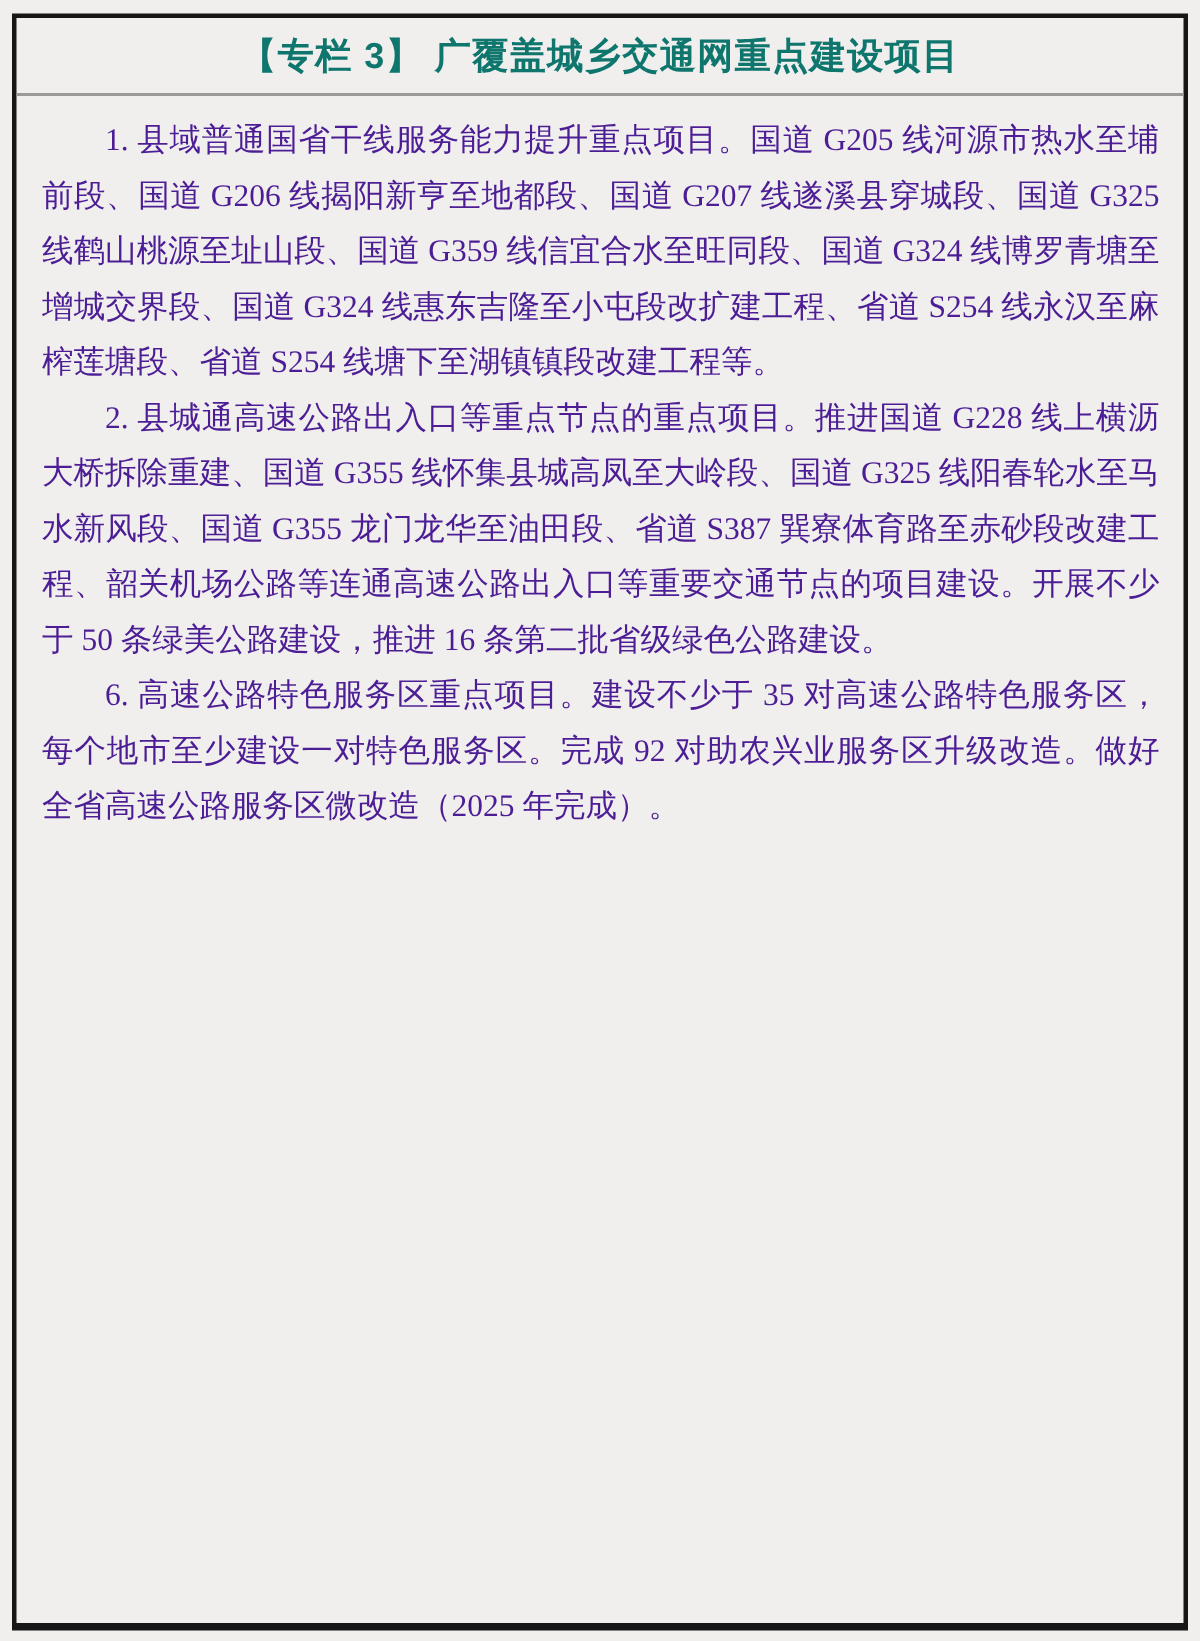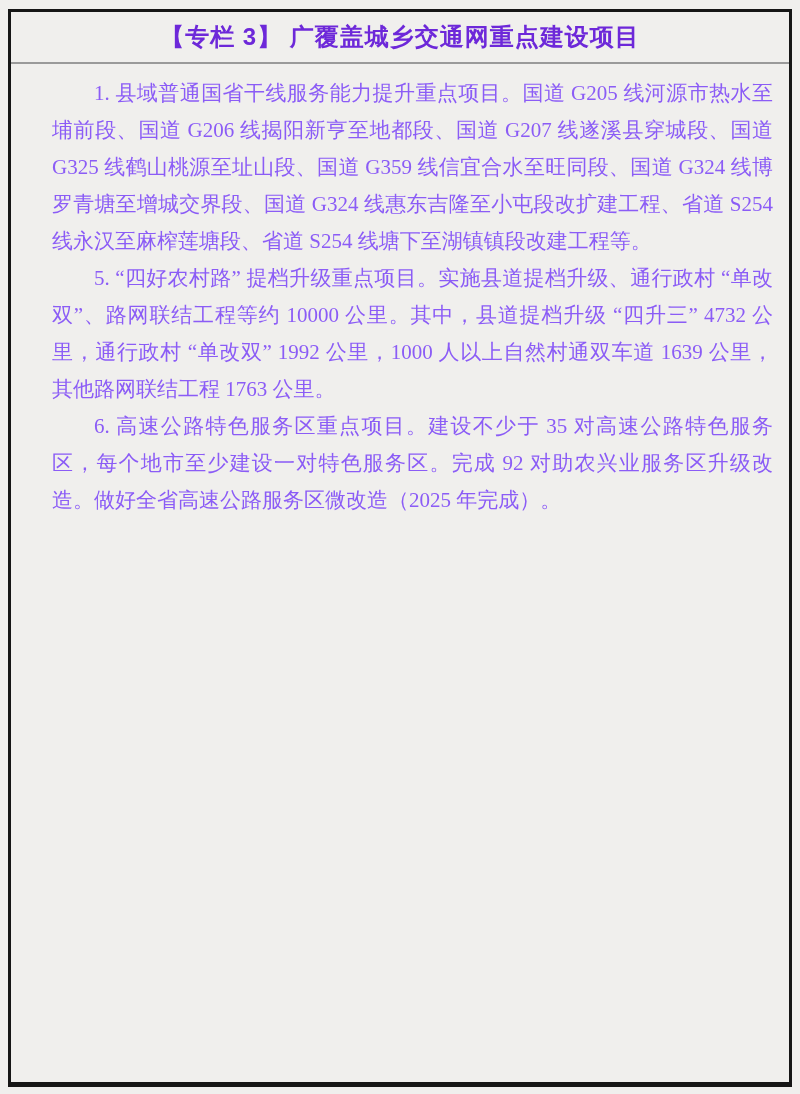--- a/index.html
+++ b/index.html
@@ -36,45 +36,44 @@
     display: flex;
     align-items: center;
     justify-content: center;
     border-bottom: 2px solid #9a9a9a;
   }
   .panel-title {
     margin: 0;
     font-family: "Liberation Sans", "DejaVu Sans", sans-serif;
     font-size: 24px;
     font-weight: 700;
-    color: #6d28d9;
+    color: #0f766e;
     letter-spacing: 1px;
     white-space: nowrap;
   }
   .panel-body {
     box-sizing: border-box;
     padding: 11px 16px 0 17px;
     font-size: 21px;
     line-height: 37px;
-    color: #8b5cf6;
+    color: #4c1d95;
     text-align: justify;
-    margin-left: 24px;
   }
   .para {
     margin: 0;
     text-indent: 2em;
   }
 </style>
 </head>
 <body>
 
 <div class="page">
   <div class="panel">
     <div class="panel-header">
       <h1 class="panel-title">【专栏 3】 广覆盖城乡交通网重点建设项目</h1>
     </div>
     <div class="panel-body">
       <p class="para">1. 县域普通国省干线服务能力提升重点项目。国道 G205 线河源市热水至埔前段、国道 G206 线揭阳新亨至地都段、国道 G207 线遂溪县穿城段、国道 G325 线鹤山桃源至址山段、国道 G359 线信宜合水至旺同段、国道 G324 线博罗青塘至增城交界段、国道 G324 线惠东吉隆至小屯段改扩建工程、省道 S254 线永汉至麻榨莲塘段、省道 S254 线塘下至湖镇镇段改建工程等。</p>
-      <p class="para">5. “四好农村路” 提档升级重点项目。实施县道提档升级、通行政村 “单改双”、路网联结工程等约 10000 公里。其中，县道提档升级 “四升三” 4732 公里，通行政村 “单改双” 1992 公里，1000 人以上自然村通双车道 1639 公里，其他路网联结工程 1763 公里。</p>
+      <p class="para">2. 县城通高速公路出入口等重点节点的重点项目。推进国道 G228 线上横沥大桥拆除重建、国道 G355 线怀集县城高凤至大岭段、国道 G325 线阳春轮水至马水新风段、国道 G355 龙门龙华至油田段、省道 S387 巽寮体育路至赤砂段改建工程、韶关机场公路等连通高速公路出入口等重要交通节点的项目建设。开展不少于 50 条绿美公路建设，推进 16 条第二批省级绿色公路建设。</p>
       <p class="para">6. 高速公路特色服务区重点项目。建设不少于 35 对高速公路特色服务区，每个地市至少建设一对特色服务区。完成 92 对助农兴业服务区升级改造。做好全省高速公路服务区微改造（2025 年完成）。</p>
     </div>
   </div>
 </div>
 
 </body></html>

